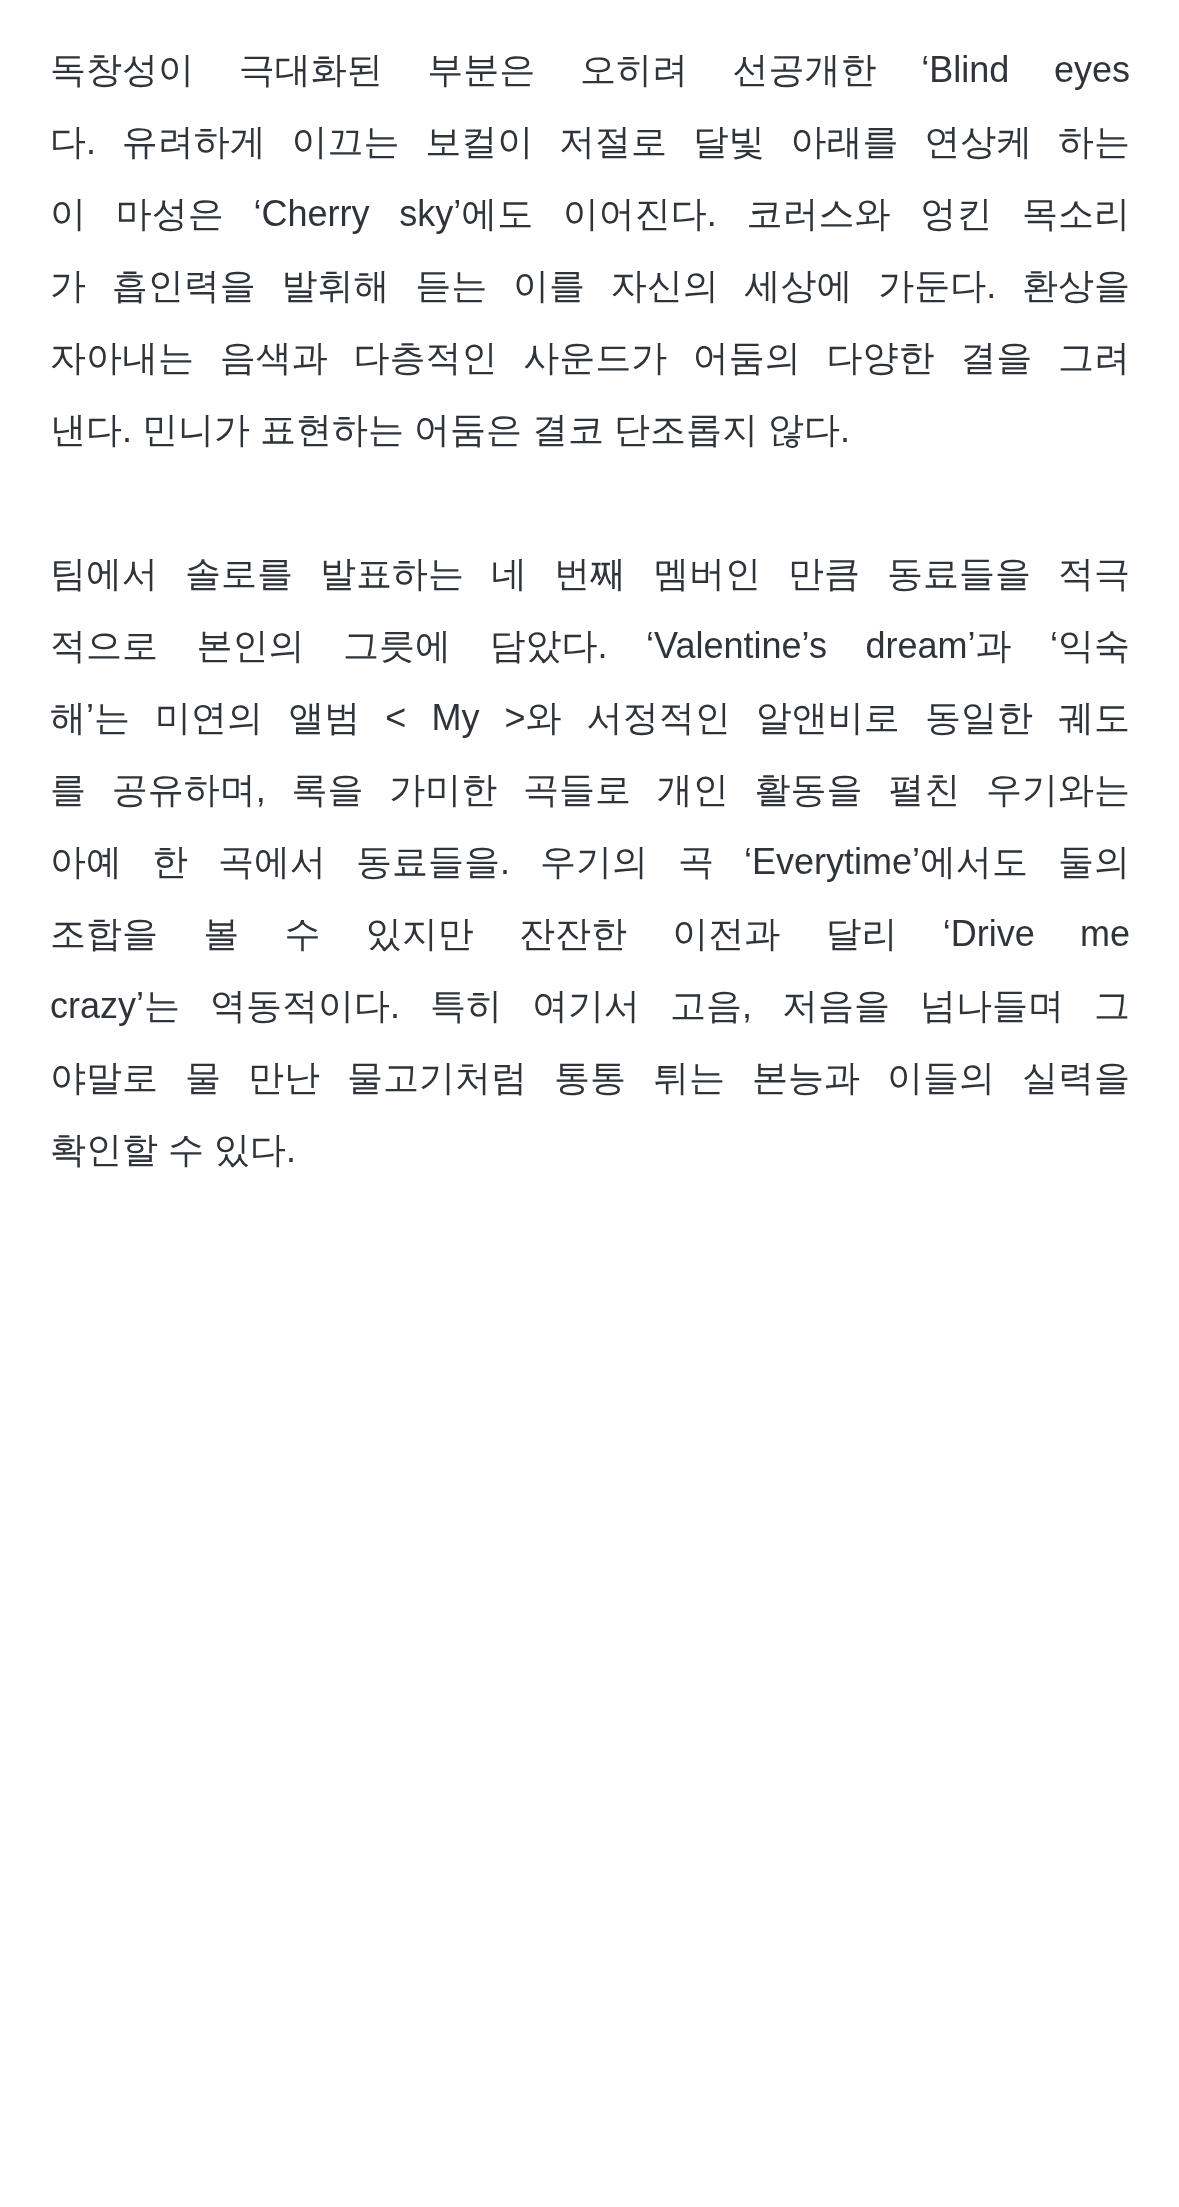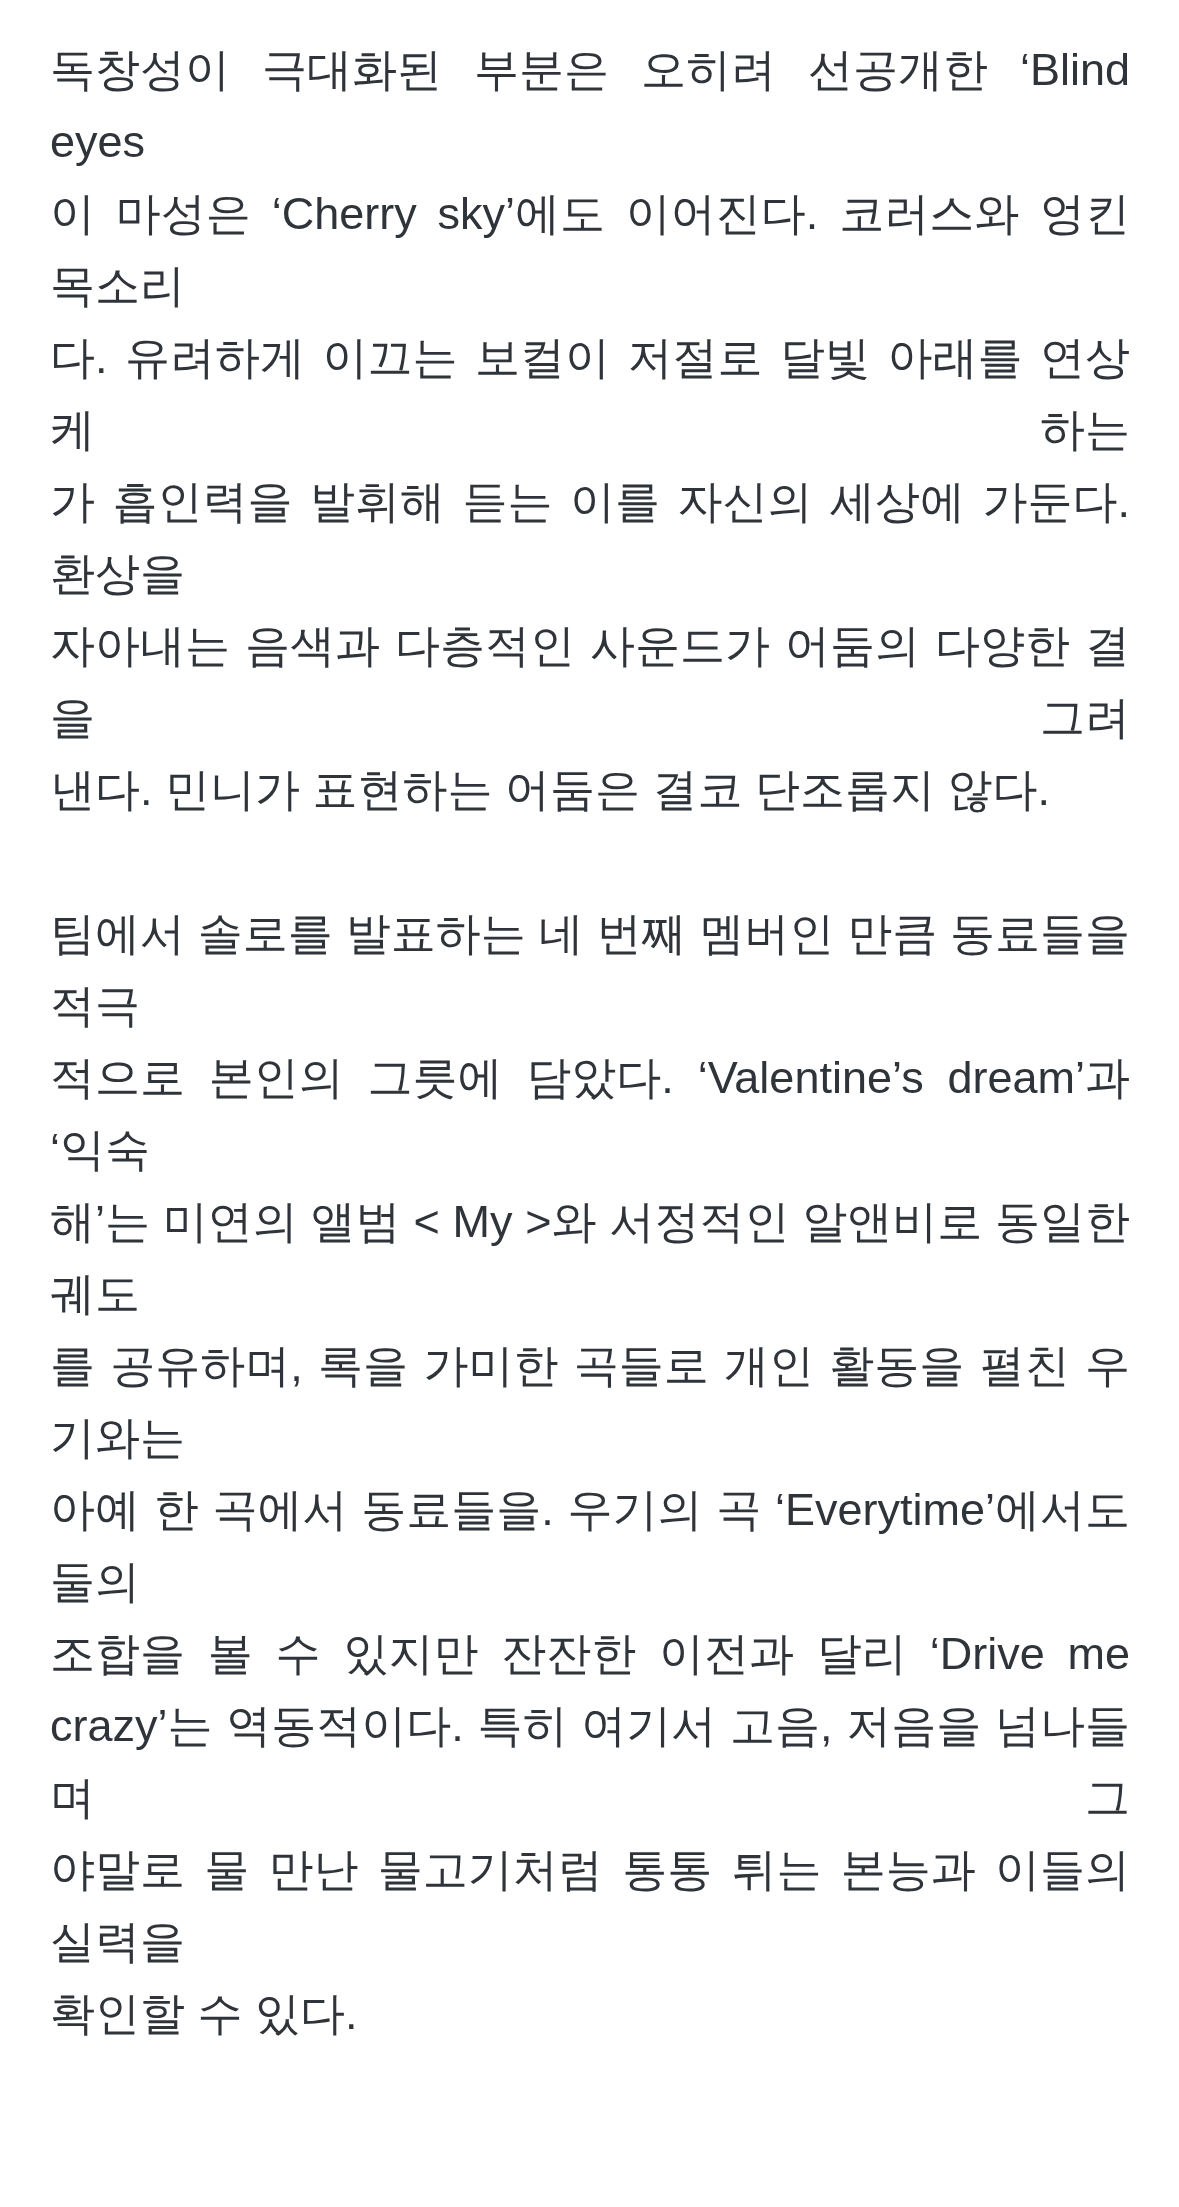--- a/index.html
+++ b/index.html
@@ -17,41 +17,41 @@
     width: 1179px;
     padding: 34px 49px 0 50px;
   }
   section.paragraph {
     margin: 0 0 72px 0;
   }
   section.paragraph:last-child {
     margin-bottom: 0;
   }
   .line {
-    font-size: 45px;
+    font-size: 36px;
     line-height: 72px;
     letter-spacing: 0;
     white-space: normal;
     text-align: justify;
     
     text-align-last: justify;
   }
   .line.last {
     text-align: center;
     text-align-last: left;
   }
 </style>
 </head>
 <body style="background: rgb(255, 255, 255); color: rgb(47, 52, 58);">
 
 <main class="article">
     <section class="paragraph">
       <div class="line">독창성이 극대화된 부분은 오히려 선공개한 ‘Blind eyes</div>
+      <div class="line">다. 유려하게 이끄는 보컬이 저절로 달빛 아래를 연상케 하는</div>
       <div class="line">이 마성은 ‘Cherry sky’에도 이어진다. 코러스와 엉킨 목소리</div>
-      <div class="line">다. 유려하게 이끄는 보컬이 저절로 달빛 아래를 연상케 하는</div>
       <div class="line">가 흡인력을 발휘해 듣는 이를 자신의 세상에 가둔다. 환상을</div>
       <div class="line">자아내는 음색과 다층적인 사운드가 어둠의 다양한 결을 그려</div>
       <div class="line last">낸다. 민니가 표현하는 어둠은 결코 단조롭지 않다.</div>
     </section>
     <section class="paragraph">
       <div class="line">팀에서 솔로를 발표하는 네 번째 멤버인 만큼 동료들을 적극</div>
       <div class="line">적으로 본인의 그릇에 담았다. ‘Valentine’s dream’과 ‘익숙</div>
       <div class="line">해’는 미연의 앨범 &lt; My &gt;와 서정적인 알앤비로 동일한 궤도</div>
       <div class="line">를 공유하며, 록을 가미한 곡들로 개인 활동을 펼친 우기와는</div>
       <div class="line">아예 한 곡에서 동료들을. 우기의 곡 ‘Everytime’에서도 둘의</div>

